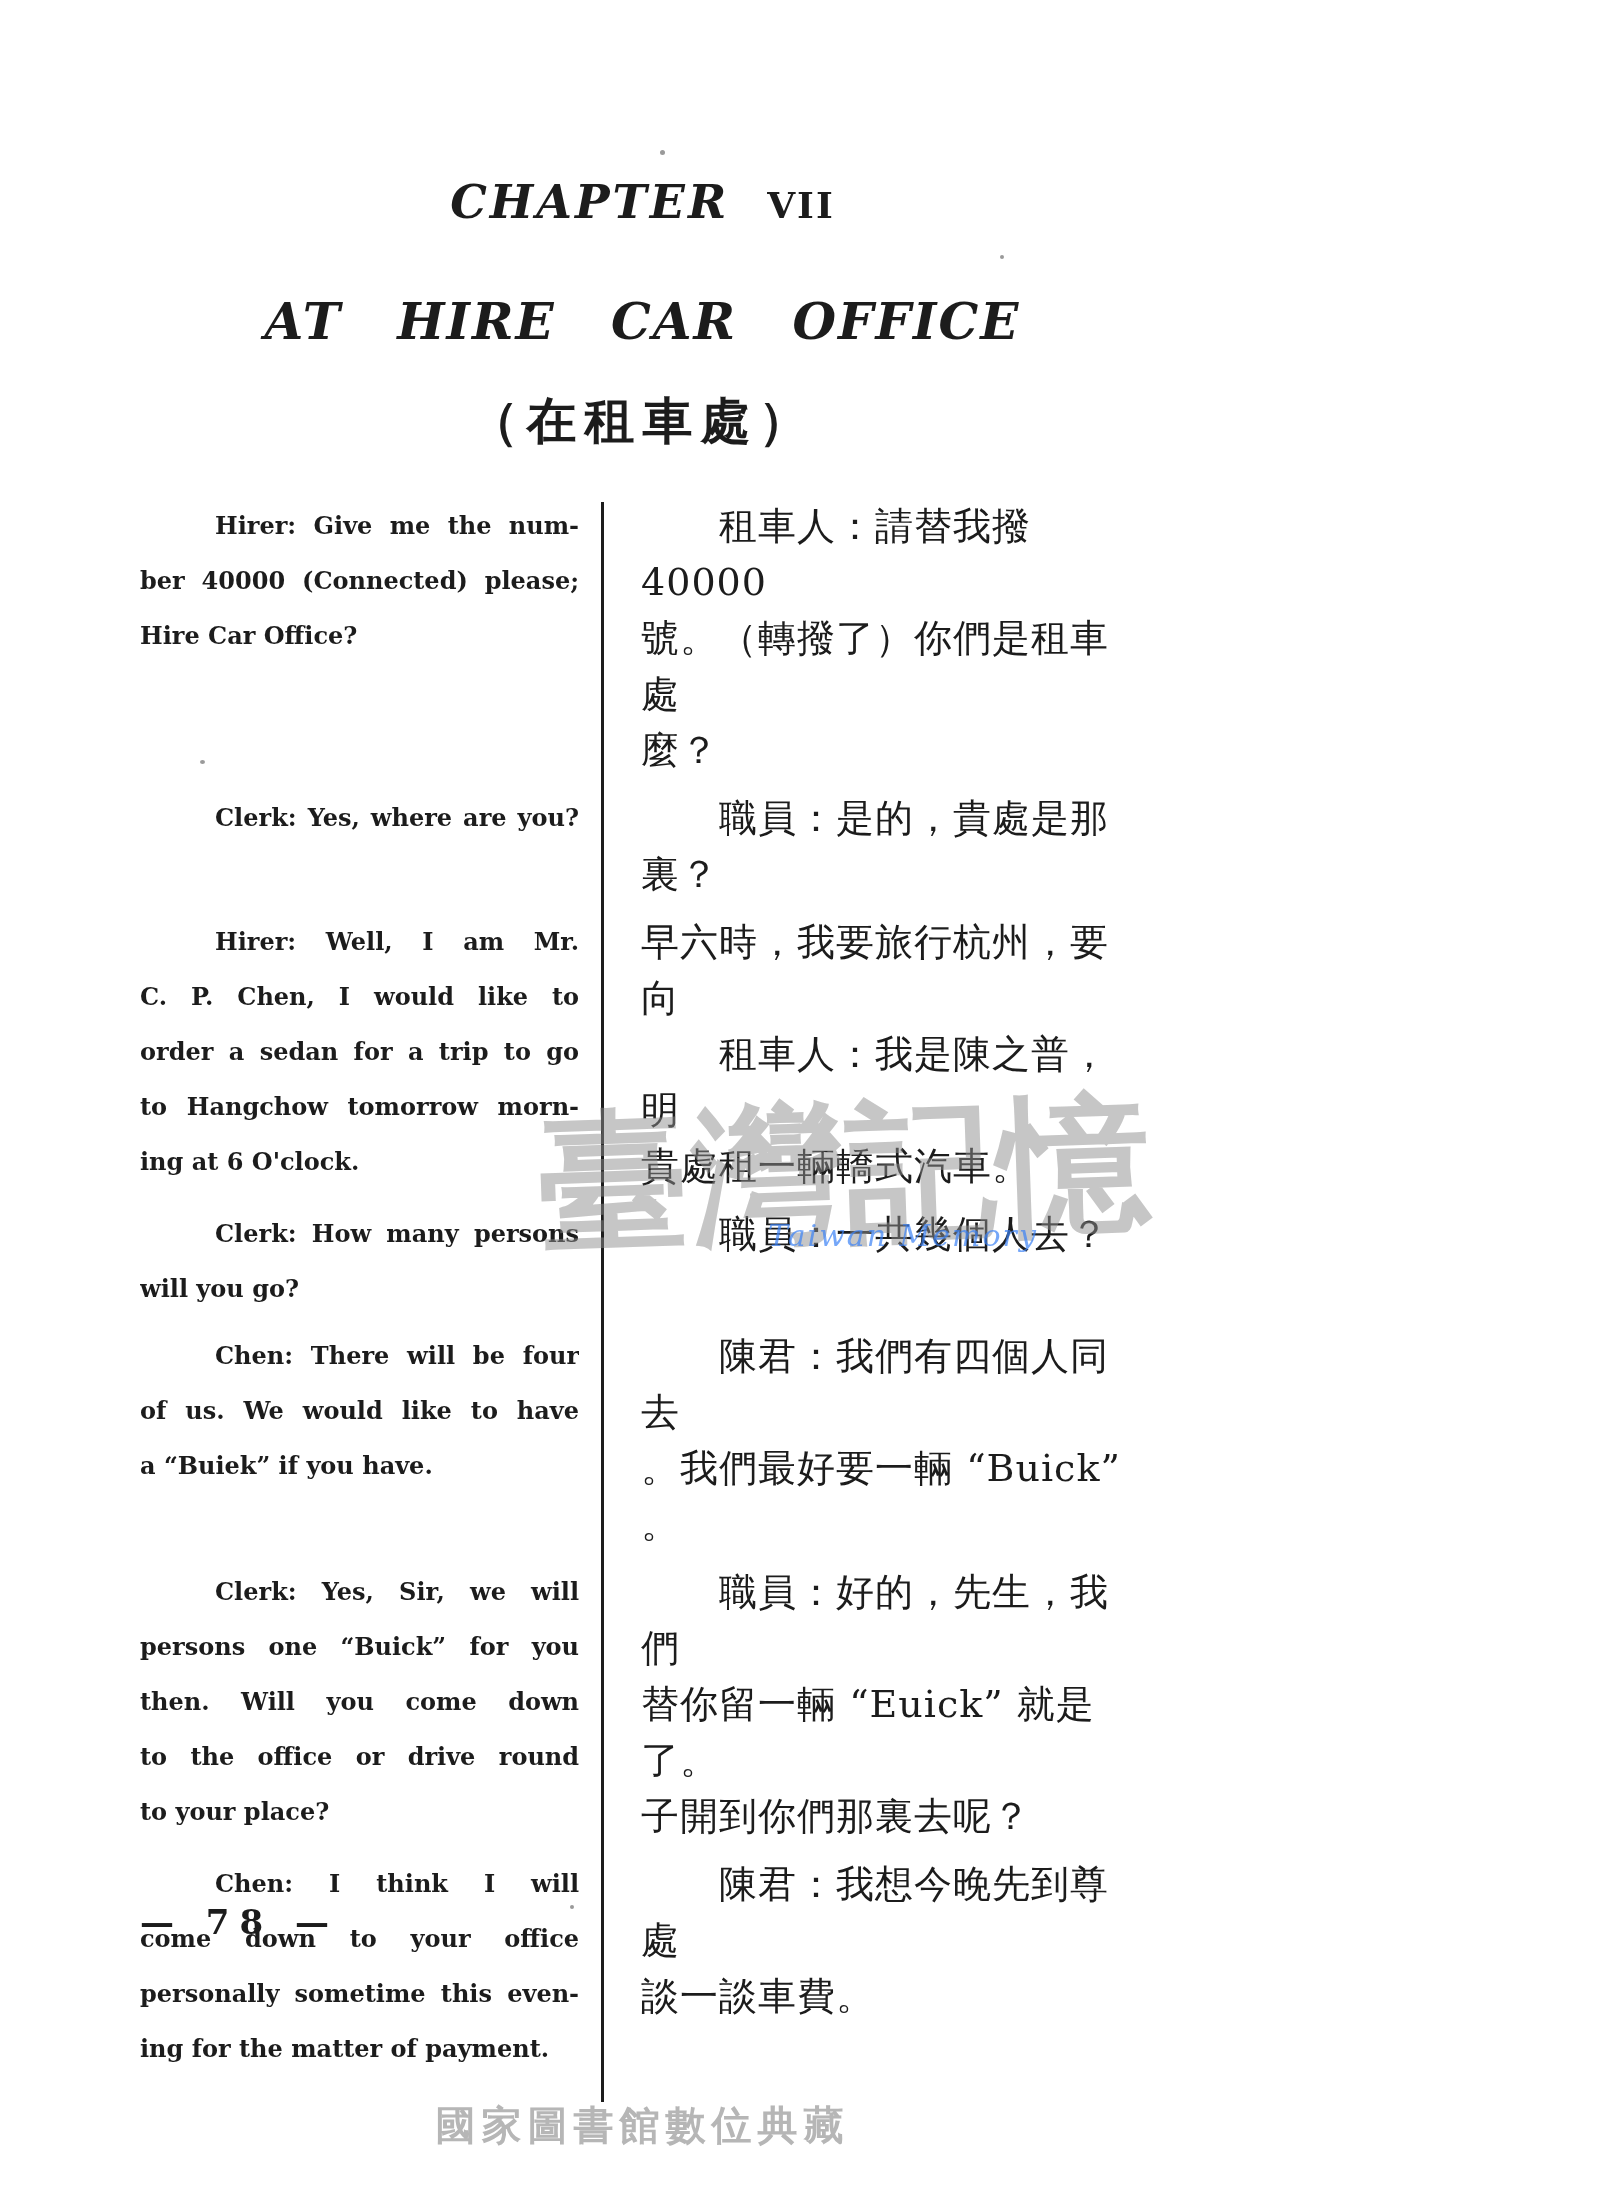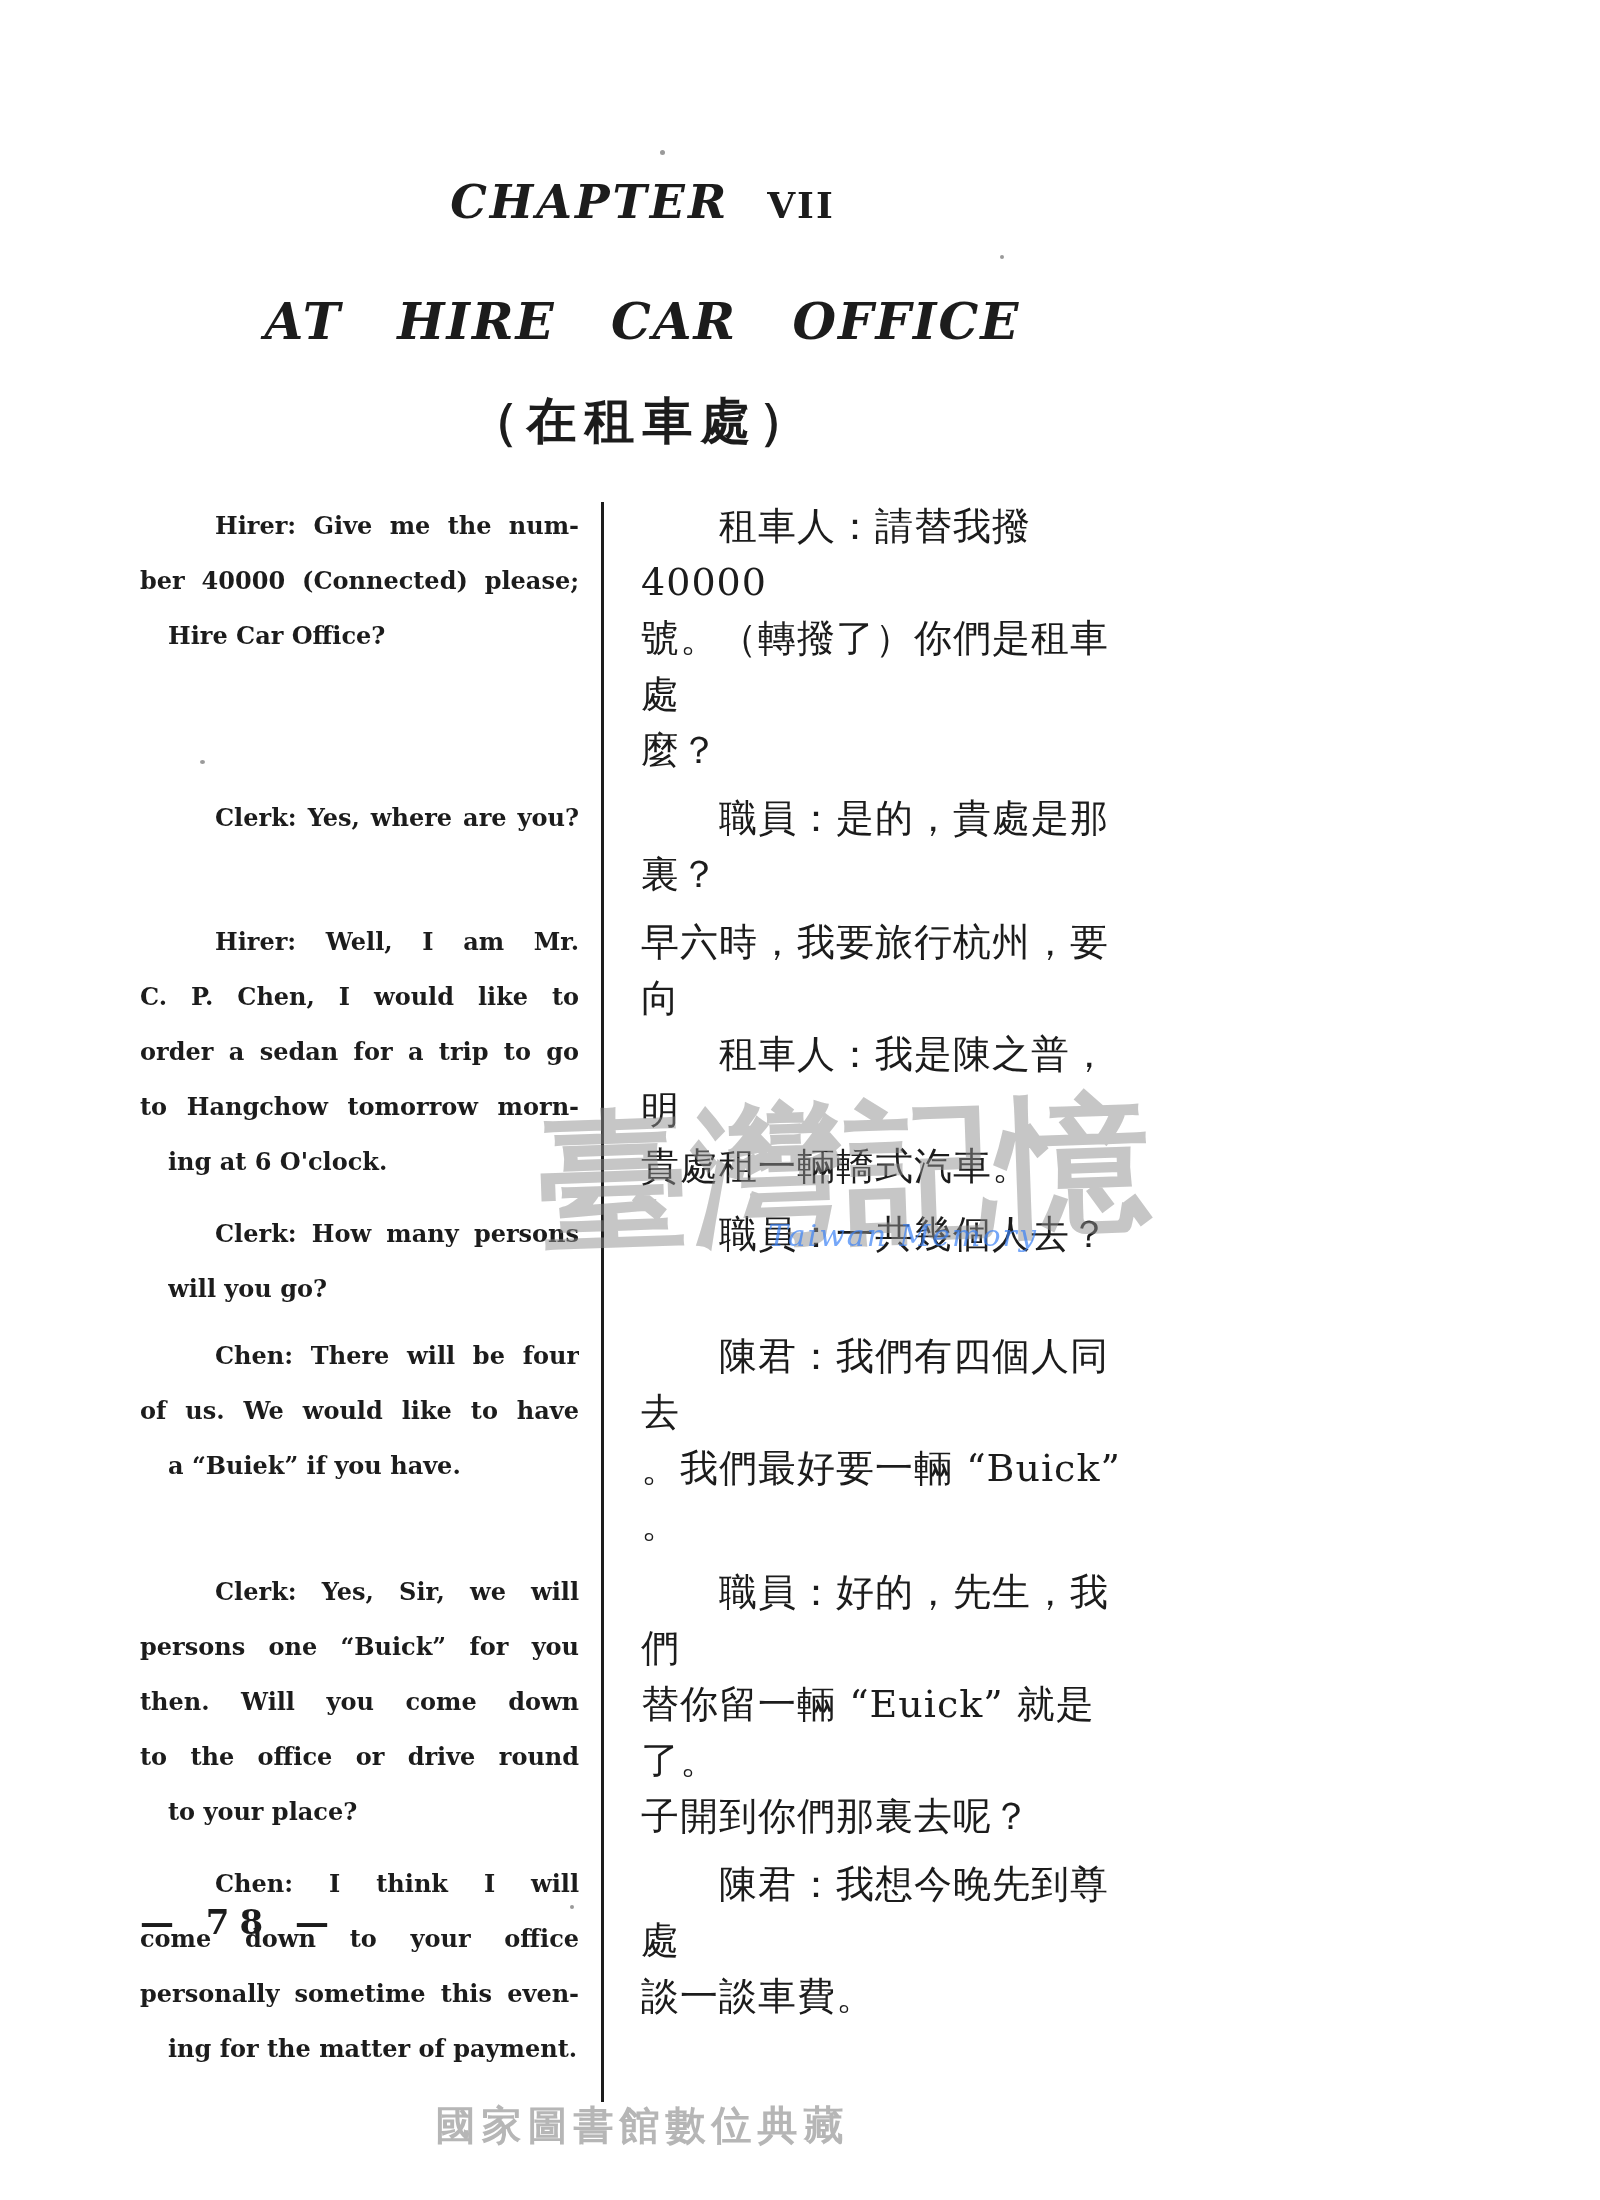--- a/index.html
+++ b/index.html
@@ -28,21 +28,21 @@
   .divider{position:absolute;left:461px;top:4px;bottom:-14px;width:3px;background:#1c1c1c;}
   .turn{display:flex;margin-bottom:12px;align-items:flex-start;}
   .col-en{width:440px;font-weight:bold;}
   .col-zh{width:505px;margin-left:62px;}
 
   .eline{
     font-size:24px;line-height:55px;
     text-align:justify;text-align-last:justify;overflow:hidden;
   }
   .eline.indent{text-indent:75px;}
-  .eline.lastline{text-align-last:left;margin-left:28px;}
+  .eline.lastline{text-align-last:left;}
 
   .zline{font-size:38px;line-height:56px;letter-spacing:1px;}
   .zline.indent-zh{text-indent:78px;}
 
   .watermark{
     position:absolute;left:398px;top:1075px;font-size:150px;font-weight:bold;
     color:#8f8f8f;opacity:.5;letter-spacing:4px;transform:rotate(-2deg);
     pointer-events:none;white-space:nowrap;
   }
   .watermark-en{

